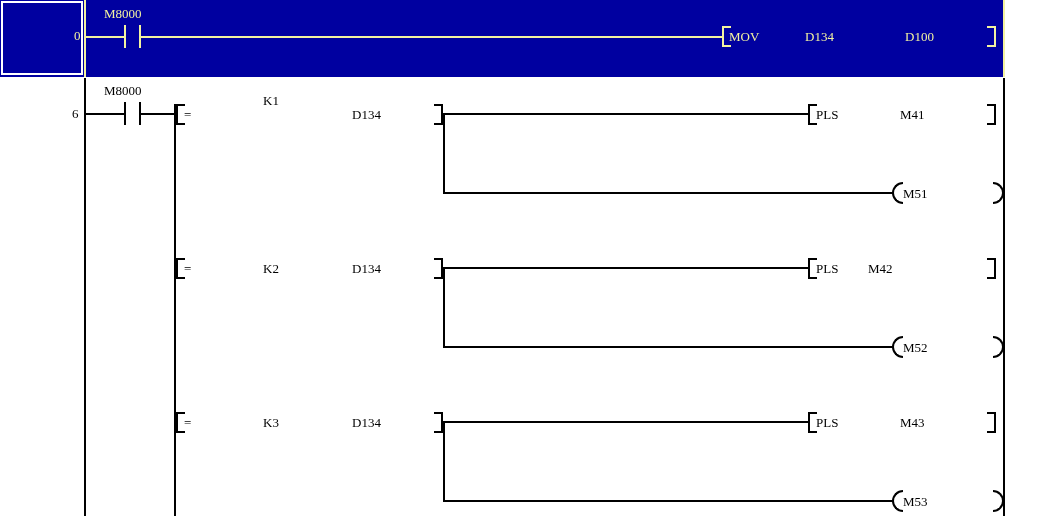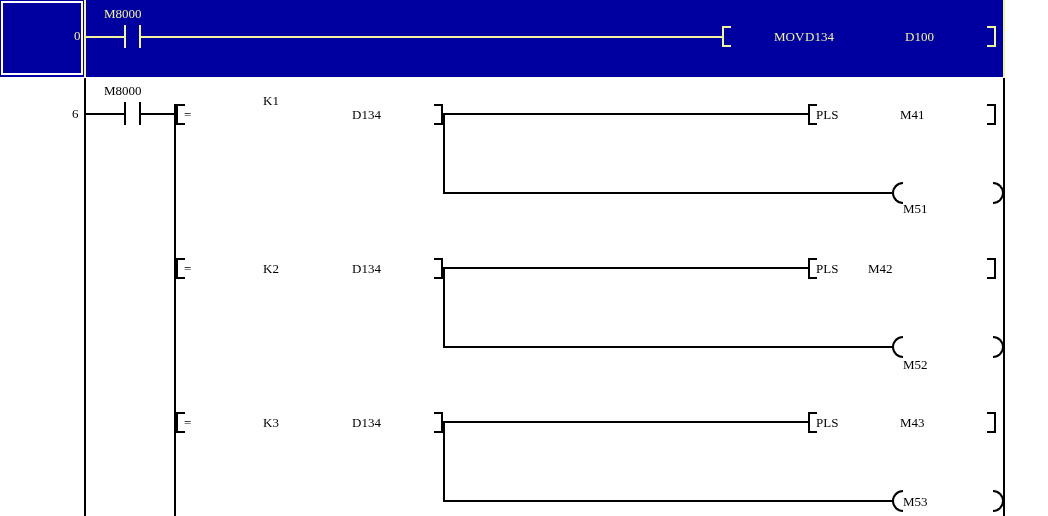--- a/index.html
+++ b/index.html
@@ -105,21 +105,21 @@
 
     <div class="lbl" style="left:104px; top:5px;">M8000</div>
 
     <div class="hline" style="left:85px; top:36px; width:39px;"></div>
     <div class="contact-bar" style="left:124px; top:25px;"></div>
     <div class="contact-bar" style="left:139px; top:25px;"></div>
 
     <div class="hline" style="left:141px; top:36px; width:583px;"></div>
 
     <div class="brk-open" style="left:722px; top:26px;"></div>
-    <div class="lbl" style="left:729px; top:28px;margin-left:45px;">MOV</div>
+    <div class="lbl" style="left:729px; top:28px;">MOV</div>
     <div class="lbl" style="left:805px; top:28px;">D134</div>
     <div class="lbl" style="left:905px; top:28px;">D100</div>
     <div class="brk-close" style="left:987px; top:26px;"></div>
 
     <div class="vline" style="left:1003px; top:0px; height:77px;"></div>
   </div>
 
   <div class="abs" style="left:0; top:0; width:1048px; height:516px;">
 
     <div class="lbl" style="left:72px; top:105px;">6</div>
@@ -148,21 +148,21 @@
       <div class="vline" style="left:443px; top:113px; height:81px;"></div>
 
       <div class="hline" style="left:445px; top:113px; width:365px;"></div>
       <div class="brk-open" style="left:808px; top:104px;"></div>
       <div class="lbl" style="left:816px; top:106px;">PLS</div>
       <div class="lbl" style="left:900px; top:106px;">M41</div>
       <div class="brk-close" style="left:987px; top:104px;"></div>
 
       <div class="hline" style="left:445px; top:192px; width:448px;"></div>
       <div class="coil-left" style="left:892px; top:182px;"></div>
-      <div class="lbl" style="left:903px; top:200px;">M51</div>
+      <div class="lbl" style="left:903px; top:185px;">M51</div>
       <div class="coil-right" style="left:993px; top:182px;"></div>
     </div>
 
     <div class="abs">
 
       <div class="brk-open" style="left:176px; top:258px;"></div>
       <div class="lbl" style="left:184px; top:260px;">=</div>
       <div class="lbl" style="left:263px; top:260px;">K2</div>
       <div class="lbl" style="left:352px; top:260px;">D134</div>
       <div class="brk-close" style="left:434px; top:258px;"></div>
@@ -170,21 +170,21 @@
       <div class="vline" style="left:443px; top:267px; height:81px;"></div>
 
       <div class="hline" style="left:445px; top:267px; width:365px;"></div>
       <div class="brk-open" style="left:808px; top:258px;"></div>
       <div class="lbl" style="left:816px; top:260px;">PLS</div>
       <div class="lbl" style="left:868px; top:260px;">M42</div>
       <div class="brk-close" style="left:987px; top:258px;"></div>
 
       <div class="hline" style="left:445px; top:346px; width:448px;"></div>
       <div class="coil-left" style="left:892px; top:336px;"></div>
-      <div class="lbl" style="left:903px; top:356px;">M52</div>
+      <div class="lbl" style="left:903px; top:339px;">M52</div>
       <div class="coil-right" style="left:993px; top:336px;"></div>
     </div>
 
     <div class="abs">
 
       <div class="brk-open" style="left:176px; top:412px;"></div>
       <div class="lbl" style="left:184px; top:414px;">=</div>
       <div class="lbl" style="left:263px; top:414px;">K3</div>
       <div class="lbl" style="left:352px; top:414px;">D134</div>
       <div class="brk-close" style="left:434px; top:412px;"></div>

